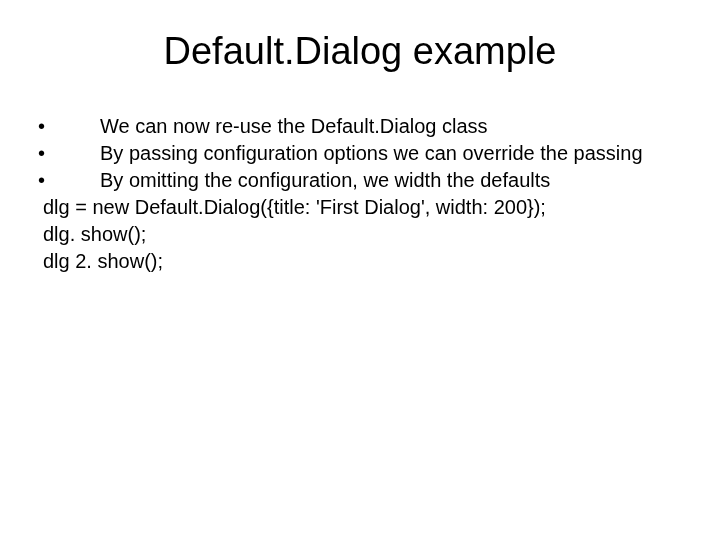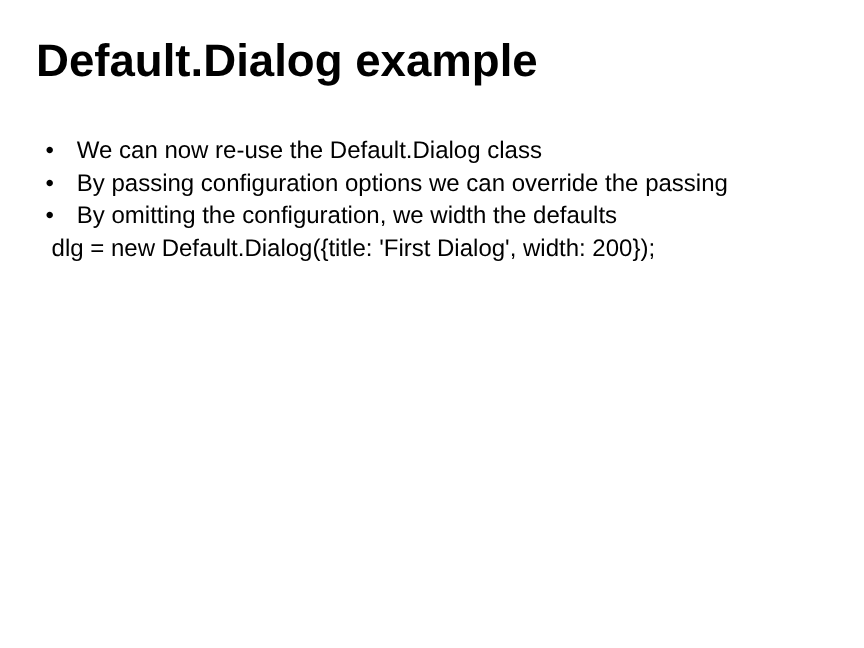--- a/index.html
+++ b/index.html
@@ -12,38 +12,40 @@
     color: #000000;
   }
   .slide {
     width: 720px;
     height: 540px;
     box-sizing: border-box;
     padding: 20px 30px 30px 30px;
   }
   .title {
     font-size: 38px;
+    text-align: center;
     margin: 10px 0 40px 0;
-    font-weight: bold;
+    font-weight: normal;
   }
   .content {
     font-size: 20px;
     line-height: 1.35;
     margin-left: 8px;
   }
   .bullet-row {
     display: flex;
     align-items: flex-start;
   }
   .bullet-mark {
     width: 26px;
     flex-shrink: 0;
   }
   .bullet-text {
     flex: 1;
+    margin-left: 36px;
   }
   .code-row {
     margin-left: 5px;
   }
   .bold {
     font-weight: normal;
   }
 </style>
 </head>
 <body>
@@ -65,17 +67,23 @@
 
     <div class="bullet-row">
       <span class="bullet-mark">•</span>
       <span class="bullet-text">By omitting the configuration, we width the defaults</span>
     </div>
 
     <div class="code-row">
       <span>dlg = </span><span class="bold">new</span><span> Default.Dialog({title: 'First Dialog', width: 200});</span>
     </div>
 
+    <div class="code-row">
+      <span>dlg. show();</span>
+    </div>
 
 
+    <div class="code-row">
+      <span>dlg 2. show();</span>
+    </div>
 
   </div>
 </div>
 
 </body></html>

